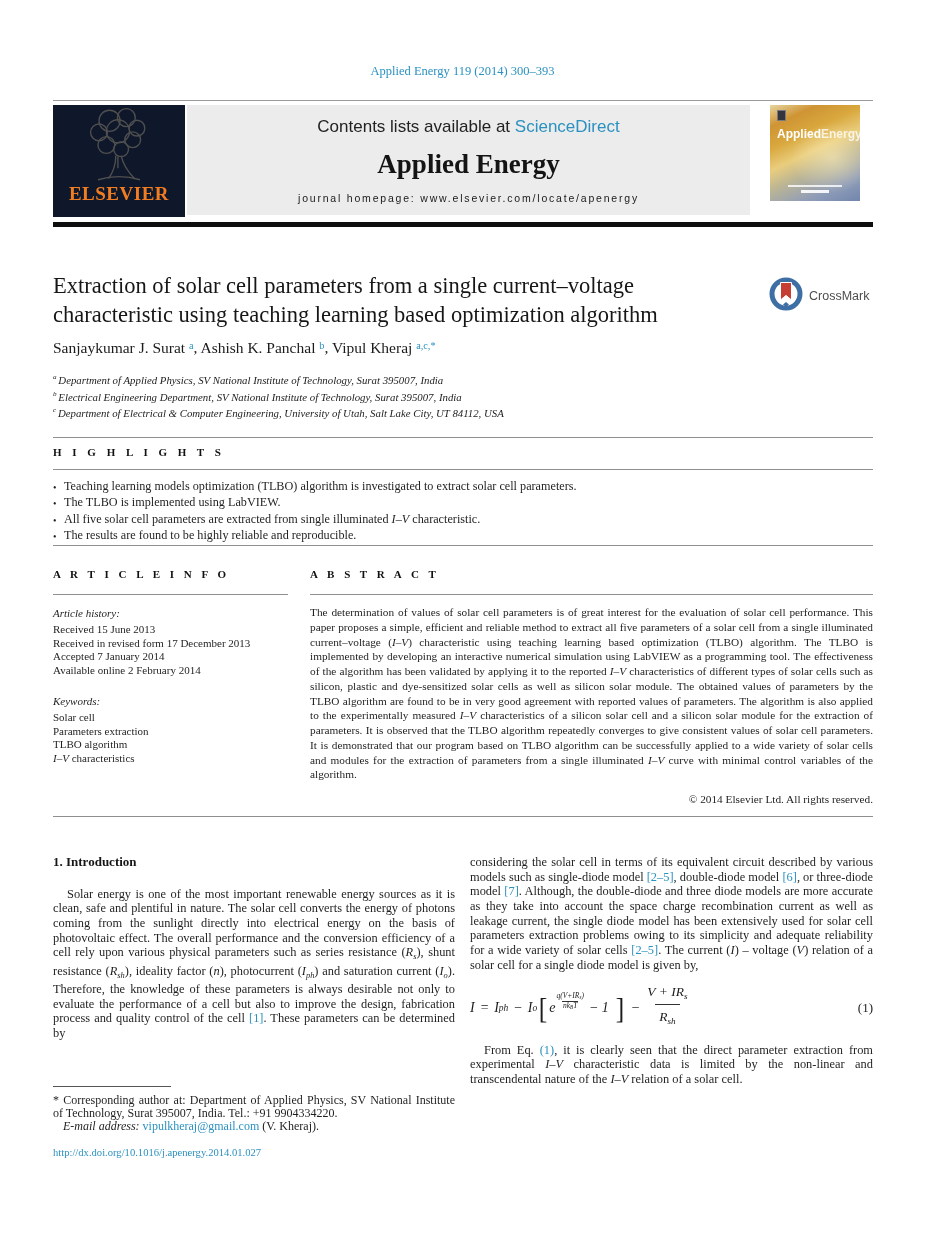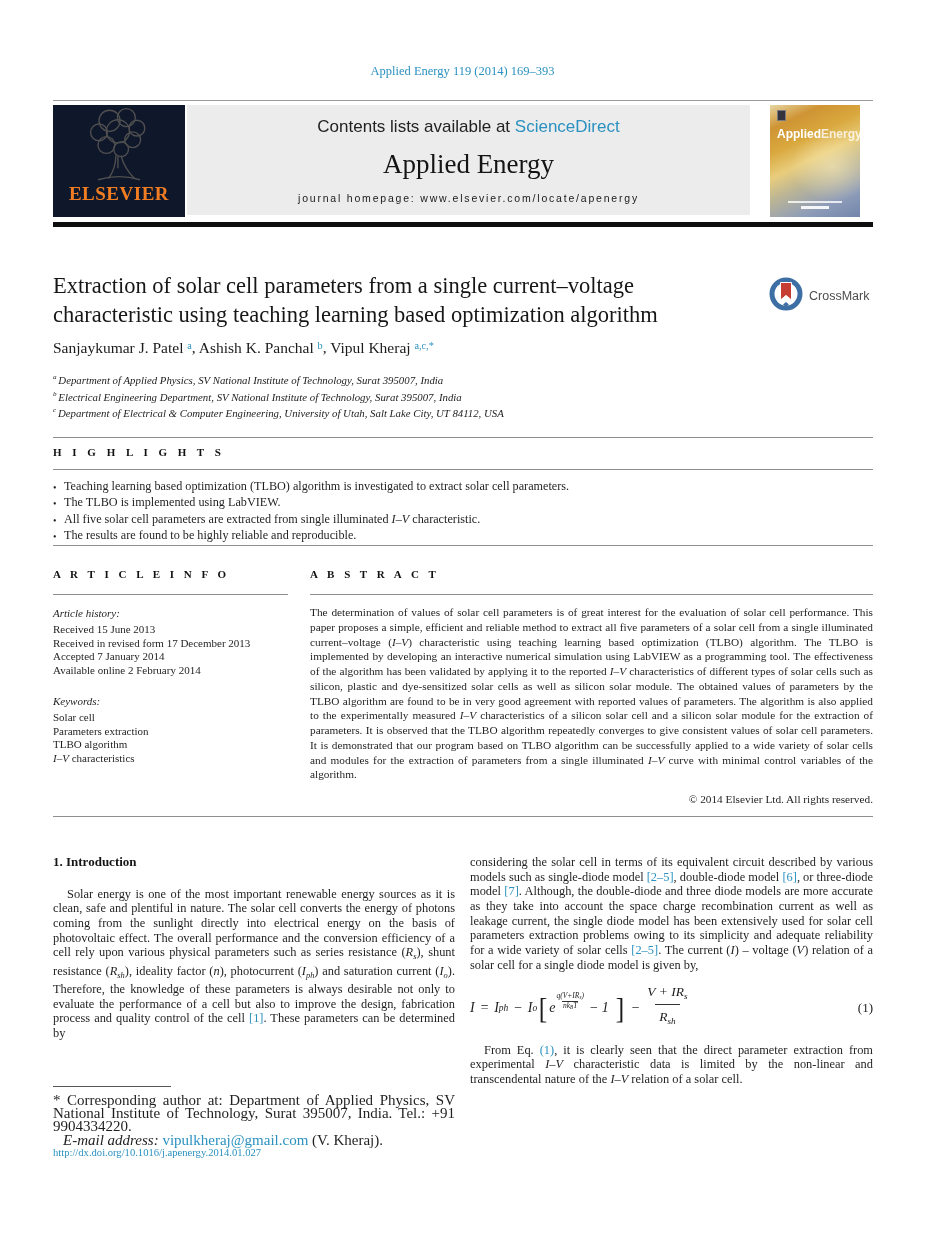--- a/index.html
+++ b/index.html
@@ -23,24 +23,24 @@
   .hr-top{top:100px;left:53px;width:820px;background:#9b9b9b;}
   .banner{position:absolute;top:105px;left:53px;width:820px;height:110px;}
   .logo-block{position:absolute;left:0;top:0;width:132px;height:112px;background:#0f172a;}
   .logo-block svg{display:block;margin:0 auto;}
   .els-word{font-family:"Liberation Serif",serif;font-weight:bold;font-size:19px;
             color:#f07d22;text-align:center;letter-spacing:0.5px;margin-top:-2px;}
   .gray-box{position:absolute;left:134px;top:0;width:563px;height:110px;background:#ececec;
             display:flex;flex-direction:column;align-items:center;justify-content:space-between;
             padding:12px 0 11px 0;box-sizing:border-box;}
   .contents-line{font-family:"Liberation Sans",sans-serif;font-size:17px;color:#222;}
-  .banner-journal{font-family:"Liberation Serif",serif;font-size:27px;color:#141414;}
+  .banner-journal{font-family:"Liberation Serif",serif;font-size:27px;color:#141414;font-weight:bold;}
   .homepage-line{font-family:"Liberation Sans",sans-serif;font-size:10.5px;color:#1a1a1a;
                  letter-spacing:1.8px;}
-  .cover{position:absolute;left:717px;top:0;width:90px;height:112px;
+  .cover{position:absolute;left:717px;top:0;width:90px;height:96px;
          background:
            radial-gradient(60px 50px at 70% 55%, rgba(255,240,190,0.55), rgba(255,255,255,0) 70%),
            linear-gradient(155deg,#e7d6a2 0%,#cf9434 16%,#d9a83e 32%,#e9cd7d 48%,#bdb694 62%,#8e9cb8 82%,#7286ac 100%);}
   .cover-title{position:absolute;left:7px;top:22px;font-family:"Liberation Sans",sans-serif;
                font-weight:bold;font-size:12px;letter-spacing:0;}
   .cover-logo{position:absolute;left:7px;top:5px;width:9px;height:11px;background:#34343e;
               box-shadow:inset 0 0 0 1px rgba(255,255,255,0.35);}
   .cover-bar1{position:absolute;left:18px;bottom:14px;width:54px;height:2px;background:rgba(255,255,255,0.8);}
   .cover-bar2{position:absolute;left:31px;bottom:8px;width:28px;height:3px;background:rgba(255,255,255,0.9);}
   .thick-bar{position:absolute;top:222px;left:53px;width:820px;height:5px;background:#0e0e0e;}
@@ -93,30 +93,30 @@
               transform:scaleX(0.85);margin:0 1px;}
   .eq-exp{display:inline-flex;flex-direction:column;align-items:center;font-size:7.5px;
           line-height:8px;vertical-align:super;position:relative;top:-7px;margin-left:1px;}
   .eq-exp .den{border-top:0.5px solid #333;padding:0 1px;}
   .eq-frac{display:inline-flex;flex-direction:column;align-items:center;font-size:13.5px;
            line-height:15px;margin-left:2px;}
   .eq-frac .den{border-top:1px solid #333;padding:4px 4px;}
   .eq-no{font-style:normal;font-size:13px;color:#222;}
 
   
-  .footnote{position:absolute;top:1086px;left:53px;width:402px;font-size:15px;line-height:13.2px;}
+  .footnote{position:absolute;top:1086px;left:53px;width:402px;font-size:12px;line-height:13.2px;}
   .fn-rule{width:118px;height:1px;background:#555;margin-bottom:7px;}
   .footer{position:absolute;top:1146px;left:53px;width:402px;font-size:10.6px;line-height:13.5px;}
 </style>
 </head>
 <body>
 
 <div class="page">
 
-  <div class="citation">Applied Energy 119 (2014) 169–393</div>
+  <div class="citation">Applied Energy 119 (2014) 300–393</div>
   <div class="rule hr-top"></div>
 
   <div class="banner">
     <div class="logo-block">
       <span>
         <svg width="68" height="80" viewBox="0 0 64 76" fill="none" stroke="#4f4f4f" stroke-width="1.3">
           <circle cx="23" cy="15" r="10"></circle>
           <circle cx="39" cy="12" r="8.5"></circle>
           <circle cx="49" cy="22" r="7.5"></circle>
           <circle cx="13" cy="26" r="8"></circle>
@@ -158,34 +158,34 @@
     <span>
       <svg width="36" height="36" viewBox="0 0 36 36">
         <circle cx="18" cy="18" r="14" fill="#ffffff" stroke="#3d6fa5" stroke-width="5"></circle>
         <path d="M12.5 6.5 h11 v17.5 l-5.5 -4.6 l-5.5 4.6 z" fill="#c63d33" stroke="#ffffff" stroke-width="1"></path>
         <path d="M15 28.5 l3 -2.6 3 2.6 -3 2.6 z" fill="#3d6fa5"></path>
       </svg>
     </span>
     <span class="crossmark-label">CrossMark</span>
   </div>
 
-  <div class="authors"><span>Sanjaykumar J. Patel </span><span class="seg-sup seg-lnk">a</span><span>, Ashish K. Panchal </span><span class="seg-sup seg-lnk">b</span><span>, Vipul Kheraj </span><span class="seg-sup seg-lnk">a,c,*</span></div>
+  <div class="authors"><span>Sanjaykumar J. Surat </span><span class="seg-sup seg-lnk">a</span><span>, Ashish K. Panchal </span><span class="seg-sup seg-lnk">b</span><span>, Vipul Kheraj </span><span class="seg-sup seg-lnk">a,c,*</span></div>
   <div class="affils">
     <div><span class="seg-sup">a </span><span>Department of Applied Physics, SV National Institute of Technology, Surat 395007, India</span></div>
     <div><span class="seg-sup">b </span><span>Electrical Engineering Department, SV National Institute of Technology, Surat 395007, India</span></div>
     <div><span class="seg-sup">c </span><span>Department of Electrical &amp; Computer Engineering, University of Utah, Salt Lake City, UT 84112, USA</span></div>
   </div>
 
   <div class="rule hl-rule-a"></div>
   <div class="hl-heading">H I G H L I G H T S</div>
   <div class="rule hl-rule-b"></div>
   <div class="hl-list">
     <div class="hl-item">
       <span class="hl-bullet">•</span>
-      <span><span>Teaching learning based optimization (TLBO) algorithm is investigated to extract solar cell parameters.</span></span>
+      <span><span>Teaching learning models optimization (TLBO) algorithm is investigated to extract solar cell parameters.</span></span>
     </div>
     <div class="hl-item">
       <span class="hl-bullet">•</span>
       <span><span>The TLBO is implemented using LabVIEW.</span></span>
     </div>
     <div class="hl-item">
       <span class="hl-bullet">•</span>
       <span><span>All five solar cell parameters are extracted from single illuminated </span><span class="seg-it">I–V</span><span> characteristic.</span></span>
     </div>
     <div class="hl-item">

